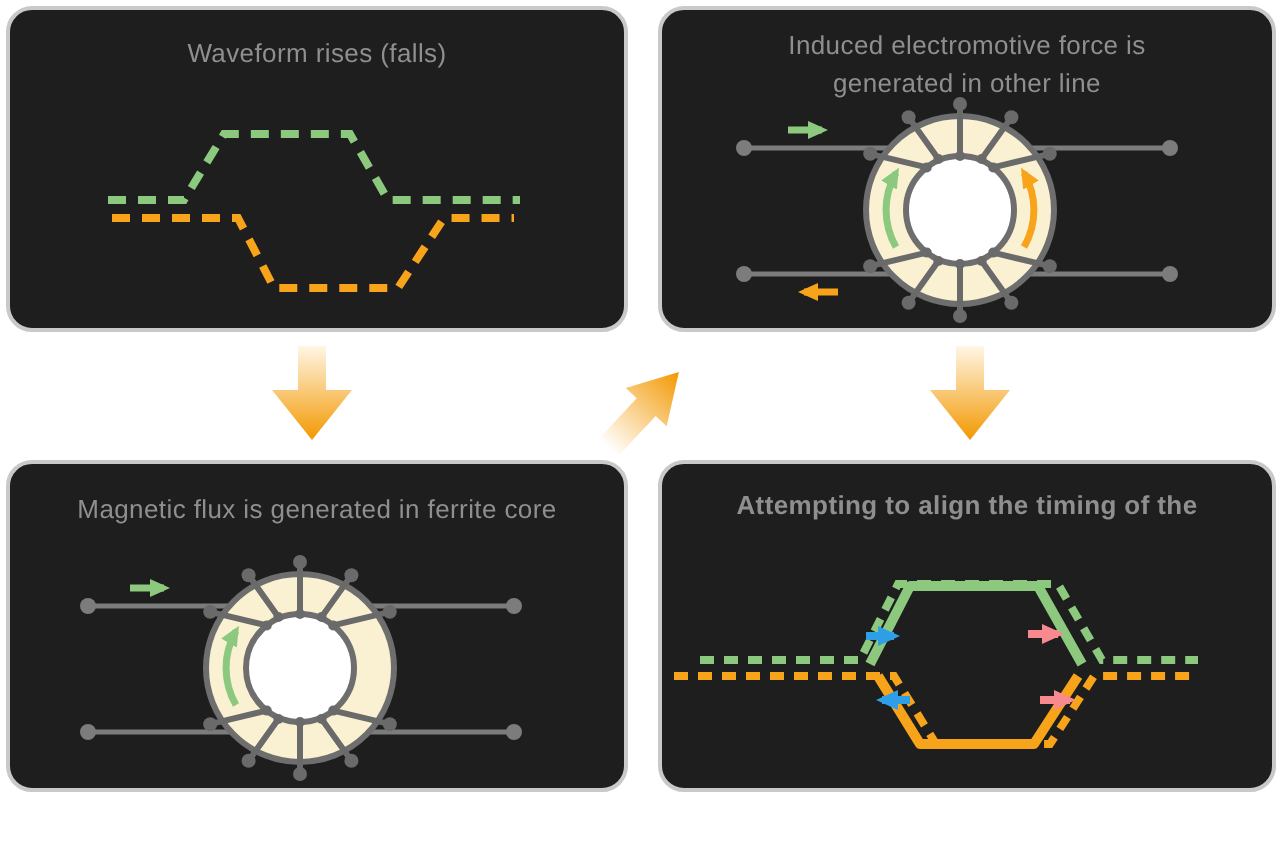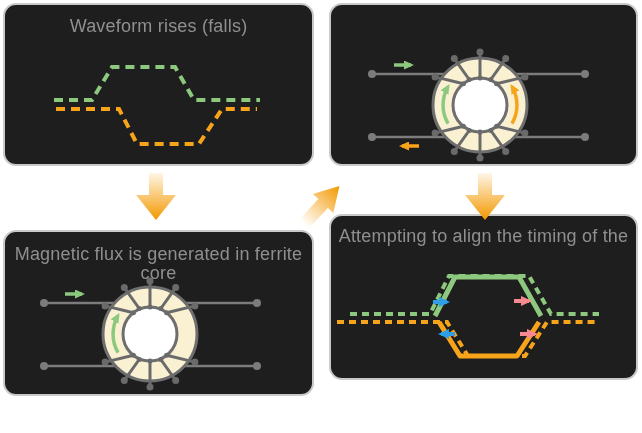--- a/index.html
+++ b/index.html
@@ -12,25 +12,25 @@
   .panel{
     position:absolute;
     background:var(--panel-bg,#1e1e1e);
     border:2px solid var(--panel-border,#c9c9c9);
     border-radius:13px;
     box-sizing:border-box;
   }
   .panel--tl{left:3px;top:3px;width:311px;height:163px;}
   .panel--tr{left:329px;top:3px;width:309px;height:163px;}
   .panel--bl{left:3px;top:230px;width:311px;height:166px;}
-  .panel--br{left:329px;top:214px;width:309px;height:166px;}
+  .panel--br{left:329px;top:230px;width:309px;height:166px;font-weight:bold;}
   .panel-title{
     position:absolute;left:0;right:0;text-align:center;
     color:var(--title-gray,#8f8f8f);
-    font-size:18px;line-height:19px;letter-spacing:.2px;
+    font-size:13px;line-height:19px;letter-spacing:.2px;
   }
   .panel--tl .panel-title{top:12px;}
   .panel--tr .panel-title{top:8px;}
   .panel--bl .panel-title{top:13px;}
   .panel--br .panel-title{top:11px;}
   .panel svg.diagram{position:absolute;left:0;top:0;}
   .flow-arrow{position:absolute;}
   .caption{
     position:absolute;left:0;right:0;top:407px;text-align:center;
     color:var(--caption-gray,#575b5b);
@@ -126,20 +126,24 @@
 
   <div class="panel panel--tl">
     <div class="panel-title">Waveform rises (falls)</div>
     <svg class="diagram" width="311" height="163" viewBox="0 0 311 163">
       <path d="M49,95 L87,95 L107,62 L170,62 L189,95 L255,95" class="wave-green-dashed"></path>
       <path d="M51,104 L114,104 L132,139 L194,139 L217,104 L252,104" class="wave-orange-dashed"></path>
     </svg>
   </div>
 
   <div class="panel panel--tr">
+    <div class="panel-title">
+      <div>Induced electromotive force is</div>
+      <div>generated in other line</div>
+    </div>
     <svg class="diagram" width="309" height="163" viewBox="0 0 309 163">
       <line x1="41" y1="69" x2="254" y2="69" class="wire-line"></line>
       <circle cx="41" cy="69" r="4" class="wire-dot"></circle>
       <circle cx="254" cy="69" r="4" class="wire-dot"></circle>
       <line x1="41" y1="132" x2="254" y2="132" class="wire-line"></line>
       <circle cx="41" cy="132" r="4" class="wire-dot"></circle>
       <circle cx="254" cy="132" r="4" class="wire-dot"></circle>
       <use href="#toroid-core" x="149" y="100"></use>
       <line x1="63" y1="60" x2="80" y2="60" class="arrow-green" marker-end="url(#mk-green)"></line>
       <line x1="88" y1="141" x2="71" y2="141" class="arrow-orange" marker-end="url(#mk-orange)"></line>

